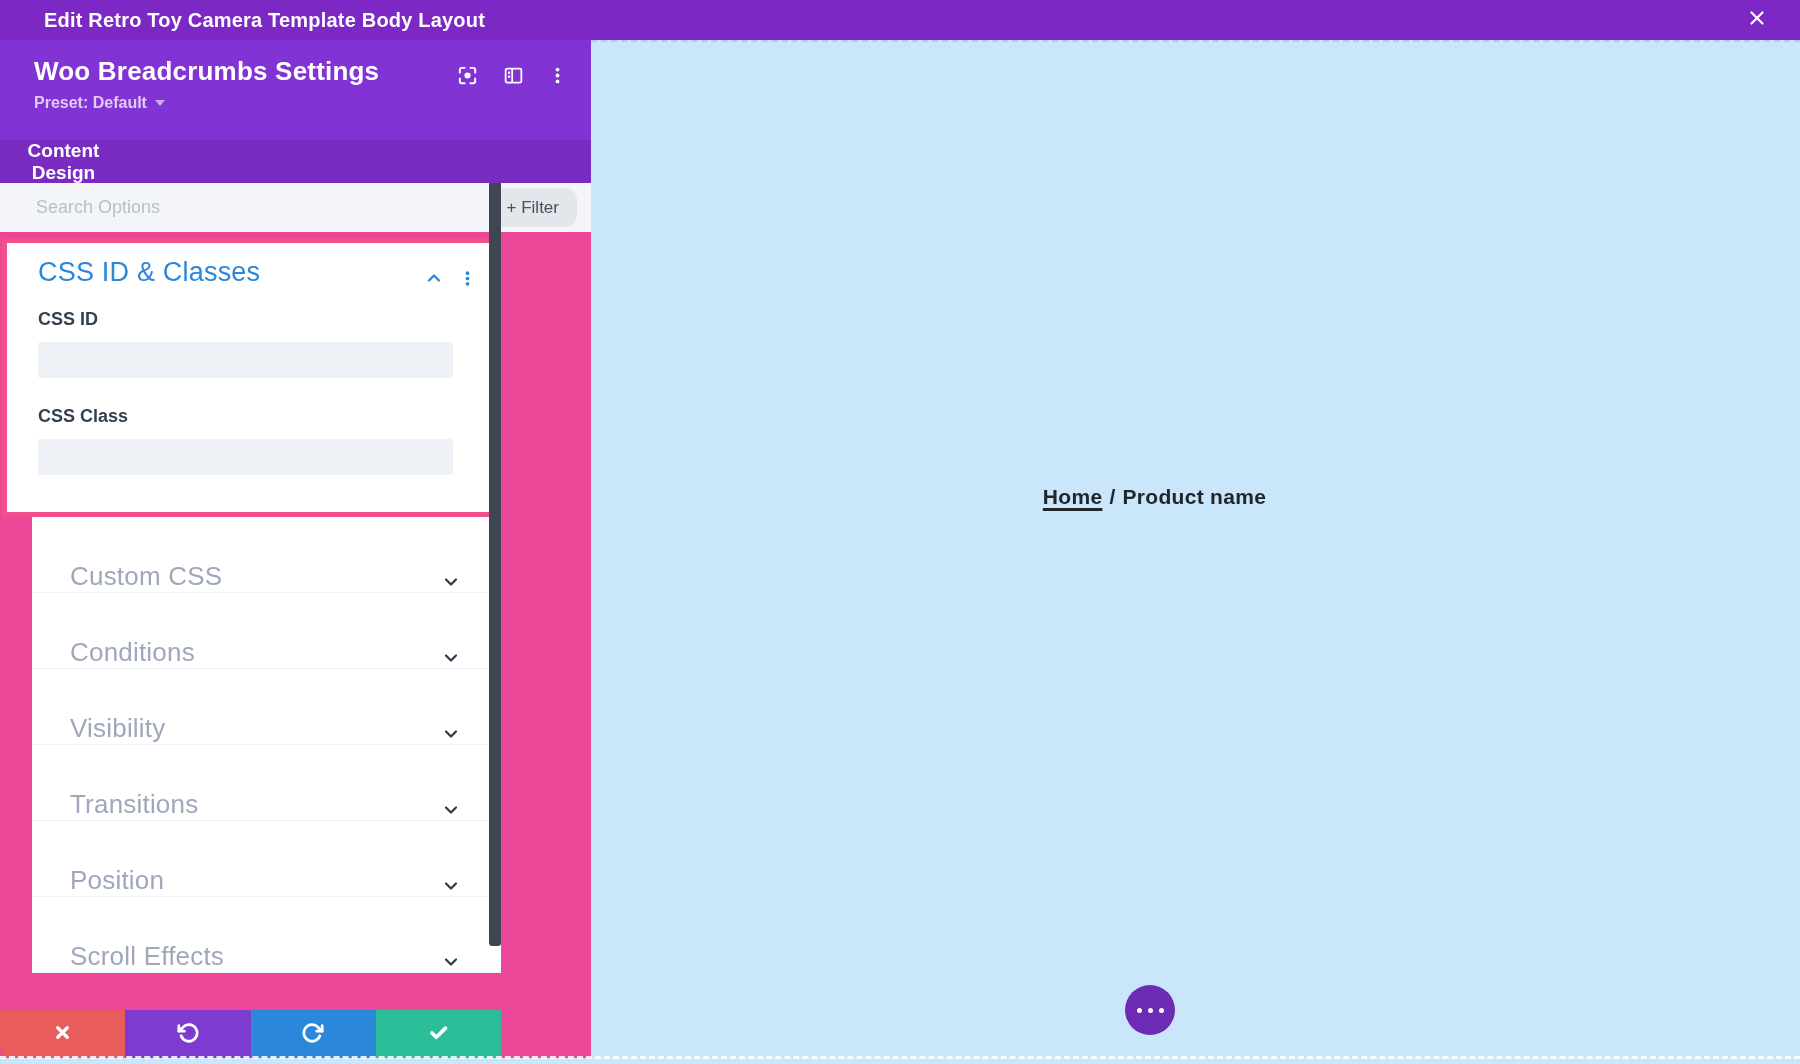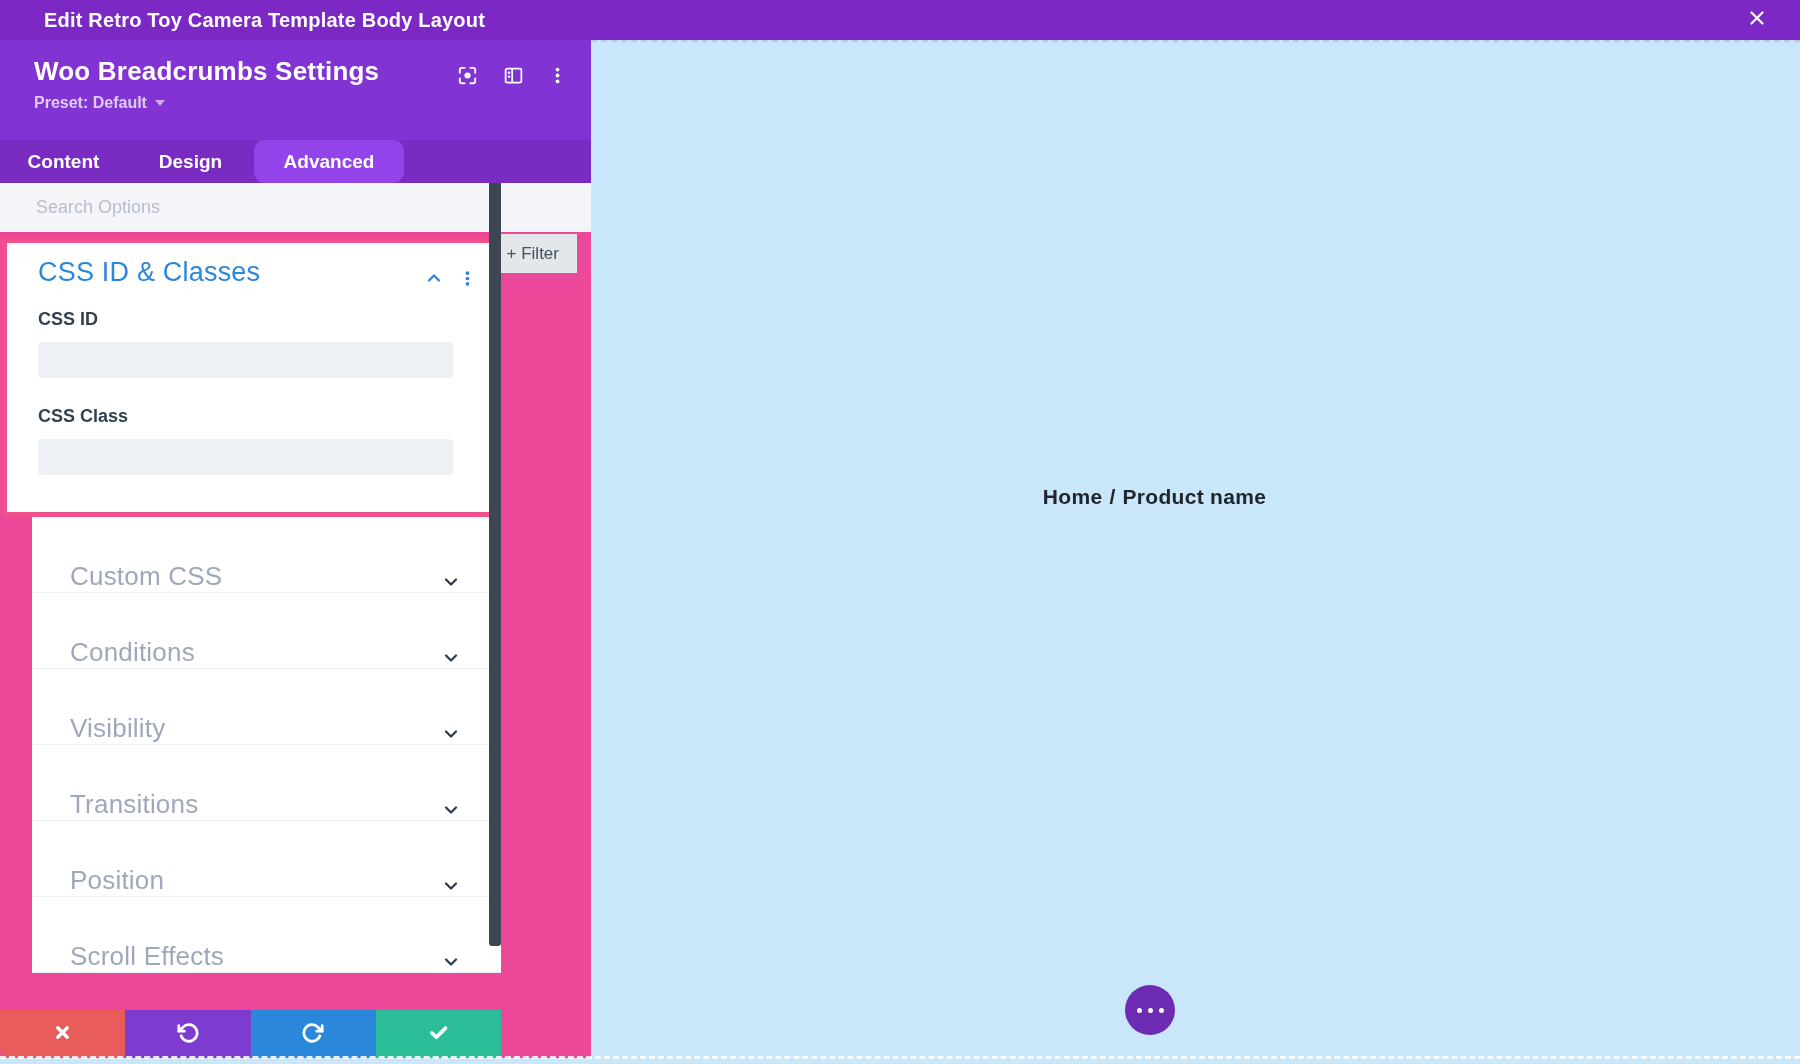--- a/index.html
+++ b/index.html
@@ -13,54 +13,54 @@
             background:#7B28C5; z-index:6; display:flex; align-items:center; }
   .topbar-title { color:#fff; font-size:20px; font-weight:700; margin-left:44px; letter-spacing:.2px; }
   .topbar-close { position:absolute; right:26px; top:0; height:40px; width:34px;
                   display:flex; align-items:center; justify-content:center; cursor:pointer; }
 
   
   .preview { position:absolute; left:501px; top:40px; width:1299px; height:1018px;
              background:#C9E6FB; border-top:2px dashed rgba(90,20,150,.15); }
   .breadcrumb { position:absolute; left:0; top:443px; width:100%; text-align:center;
                 font-size:21px; font-weight:700; color:#20262B; letter-spacing:.3px; }
-  .breadcrumb .home { text-decoration-thickness:2.5px; text-underline-offset:4px; cursor:pointer;margin-left:8px; }
+  .breadcrumb .home { text-decoration:underline; text-decoration-thickness:2.5px; text-underline-offset:4px; cursor:pointer;margin-left:8px; }
   .breadcrumb .sep { margin:0 7px; }
   .more-btn { position:absolute; left:624px; top:943px; width:50px; height:50px; border-radius:50%;
               background:#6C2BB2; display:flex; align-items:center; justify-content:center; gap:6px; cursor:pointer; }
   .more-btn i { width:5px; height:5px; border-radius:50%; background:#fff; }
   .bottom-dash { position:absolute; left:0; top:1056px; width:1800px; height:0;
                  border-top:3px dashed rgba(255,255,255,.85); z-index:7; }
 
   
   .panel { position:absolute; left:0; top:40px; width:591px; height:1018px; background:#ec4899; z-index:4; }
 
   .panel-header { position:relative; height:100px; background:#8233D3; padding:16px 0 0 34px; }
   .panel-title { color:#fff; font-size:26px; font-weight:700; letter-spacing:.2px; }
   .preset { margin-top:7px; color:rgba(255,255,255,.75); font-size:16px; font-weight:700;
             display:flex; align-items:center; cursor:pointer; width:max-content; }
   .caret-down { width:0; height:0; border-left:5px solid transparent; border-right:5px solid transparent;
                 border-top:6px solid rgba(255,255,255,.6); margin-left:8px; }
   .header-icons { position:absolute; right:24px; top:24px; display:flex; align-items:center; gap:24px; }
   .header-icons span { display:flex; cursor:pointer; }
 
-  .tabs { display:flex; height:43px; background:#7A2BC2; }
+  .tabs { display:flex; height:43px; background:#7A2BC2;flex-direction:column; }
   .tab { display:flex; align-items:center; justify-content:center; width:127px; height:100%;
          color:#fff; font-size:19px; font-weight:700; cursor:pointer; }
   .tab.active { width:150px; background:#9343EA;border-radius:11px; }
 
   .search-row { position:relative; height:49px; background:#F4F5F8; display:flex; align-items:center; }
   .search-input { flex:1; height:100%; border:none; outline:none; background:transparent;
                   padding-left:36px; font-size:18px; color:#47505E;
                   font-family:"Liberation Sans","DejaVu Sans",sans-serif; }
   .search-input::placeholder { color:#B7BFCB; opacity:1; }
   .filter-btn { position:absolute; right:14px; top:5px; height:39px; padding:0 18px;
-                background:#E3E6EB; border-radius:0; border:none; color:#47505E;
+                background:#E3E6EB; border-radius:12px; border:none; color:#47505E;
                 font-size:17px; display:flex; align-items:center; cursor:pointer;
-                font-family:"Liberation Sans","DejaVu Sans",sans-serif;margin-top:46px; }
+                font-family:"Liberation Sans","DejaVu Sans",sans-serif; }
 
   
   .css-box { position:absolute; left:2px; top:198px; width:493px; height:279px;
              border:5px solid #F0508C; background:#fff; z-index:3; padding:14px 0 0 31px; }
   .css-box-head { display:flex; align-items:flex-end; justify-content:space-between; padding-right:14px; }
   .css-box-title { color:#2B87DA; font-size:27px; font-weight:500; letter-spacing:.2px; }
   .css-box-icons { display:flex; align-items:center; gap:15px; }
   .css-box-icons span { display:flex; cursor:pointer; }
   .field-label { margin-top:21px; font-size:18px; font-weight:700; color:#33404D; }
   .field-label.second { margin-top:28px; }

